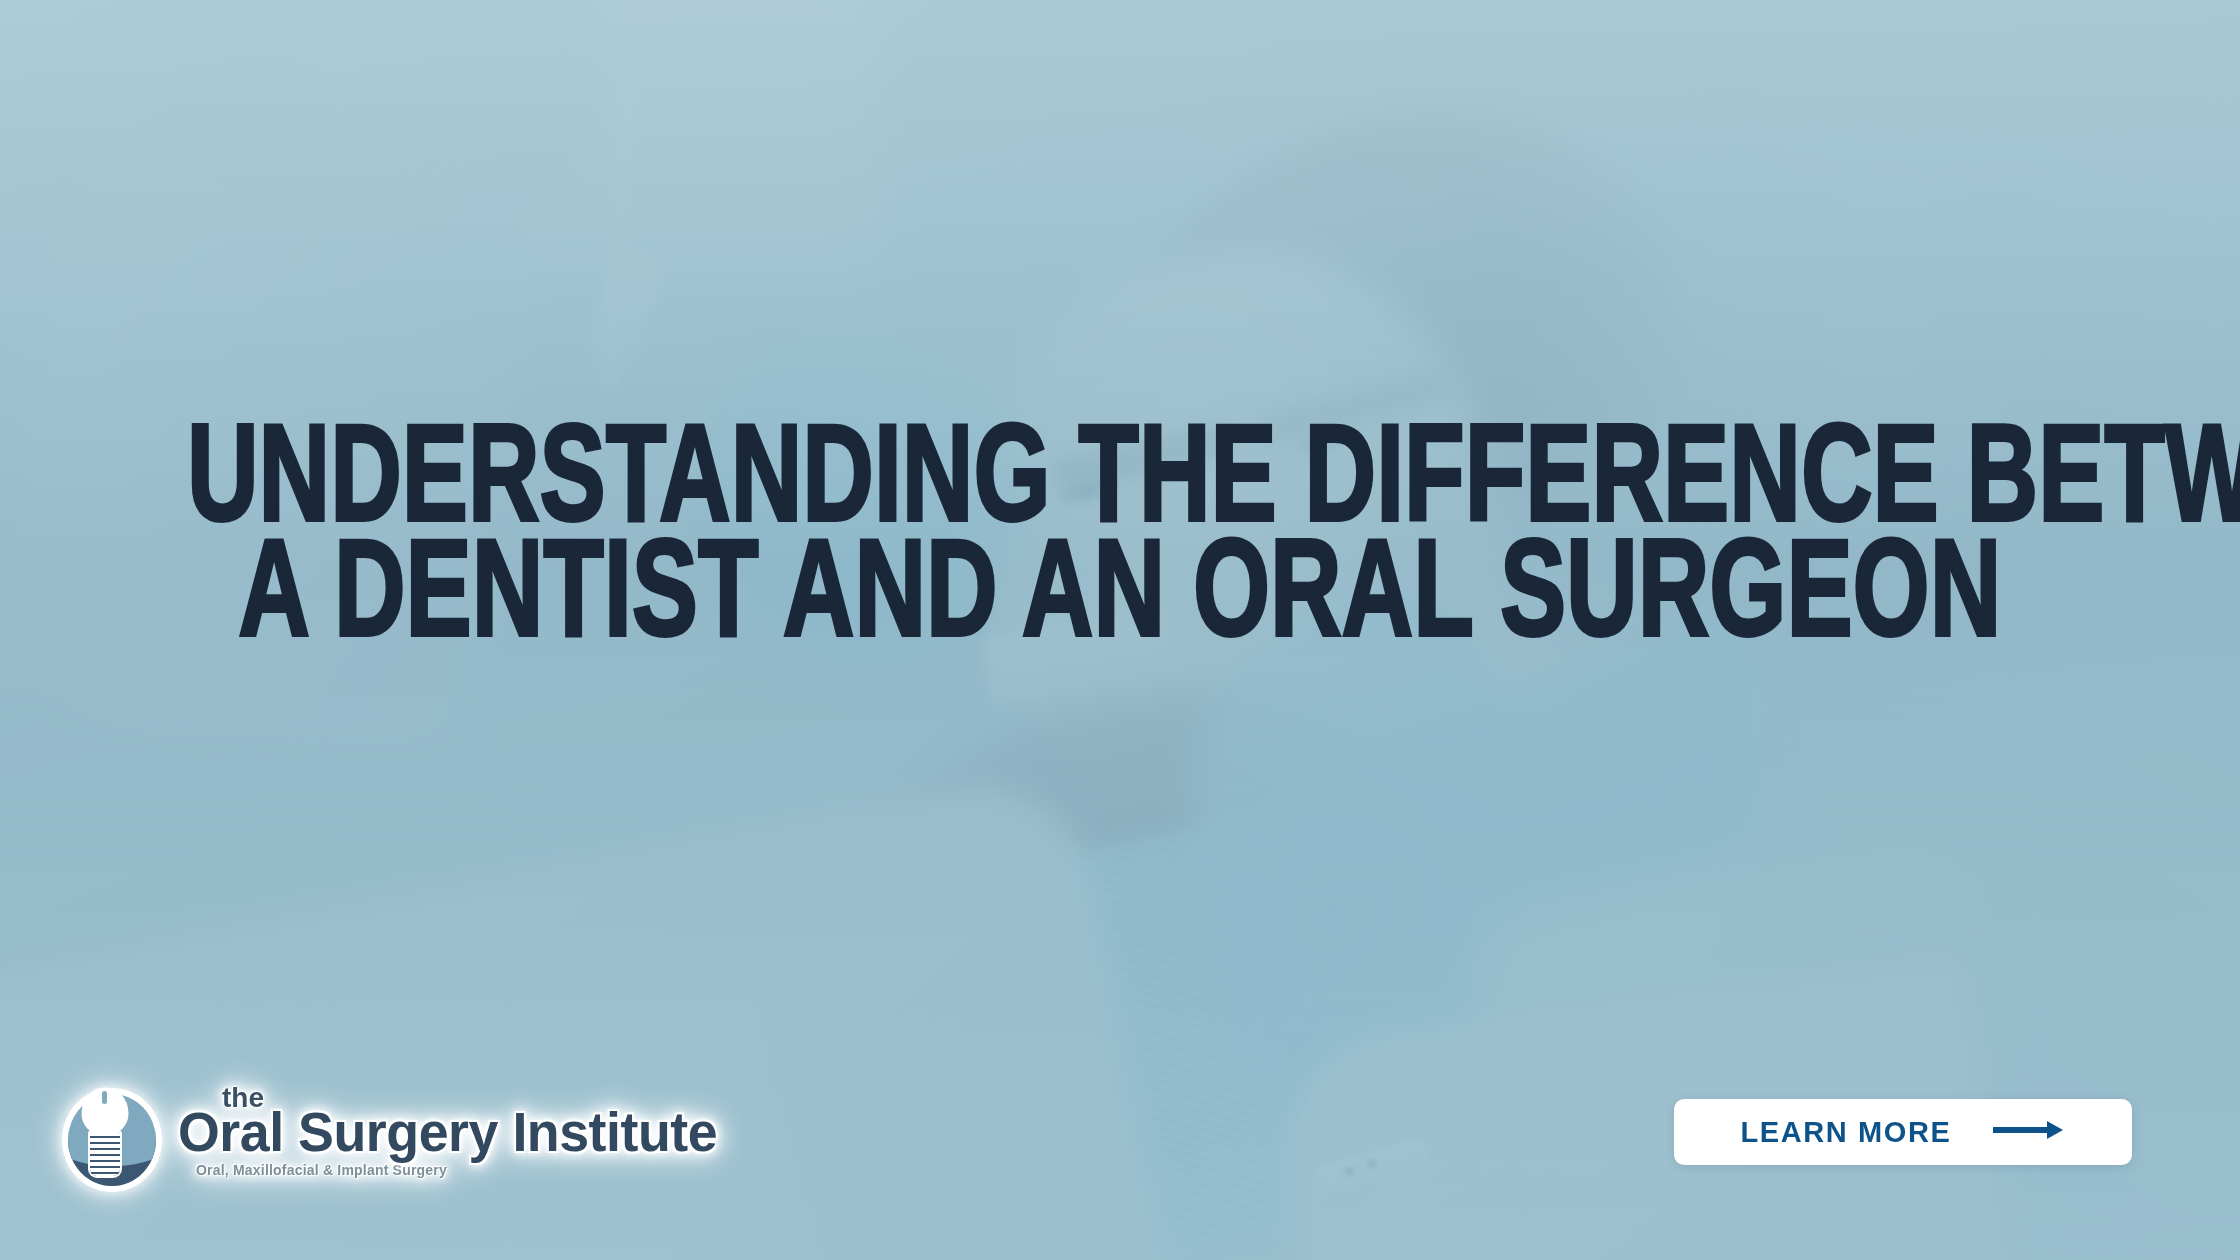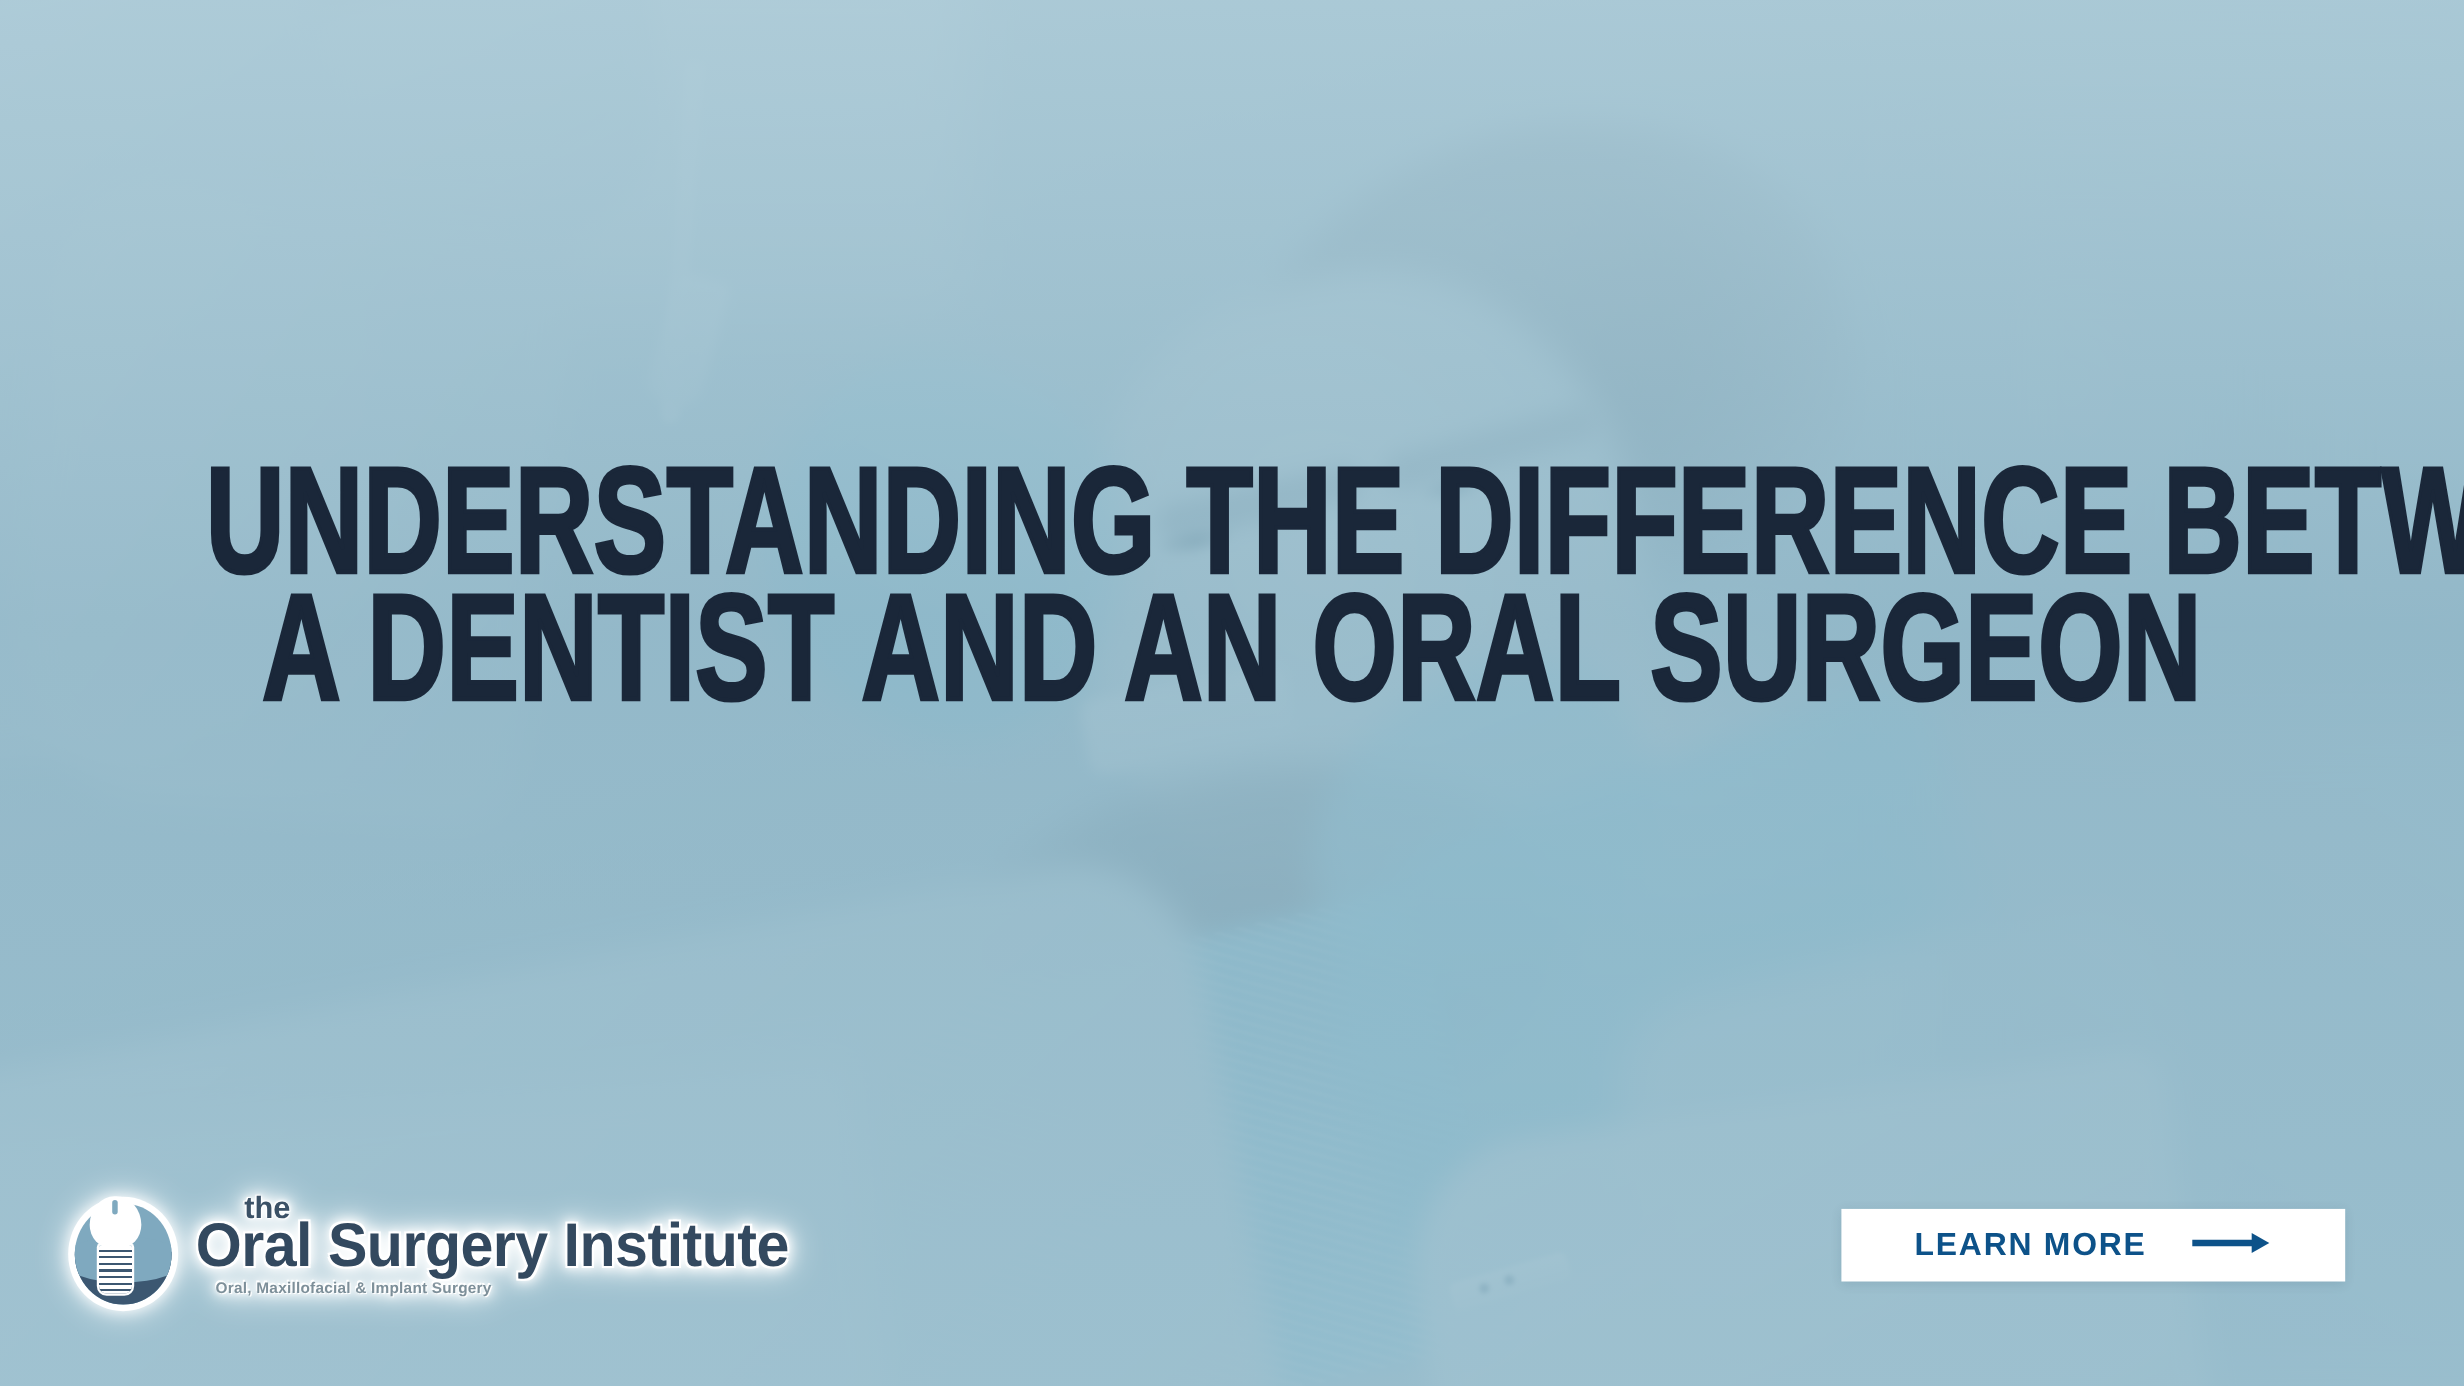--- a/index.html
+++ b/index.html
@@ -311,21 +311,21 @@
   .mark-screw{
     position:absolute;left:30px;top:50px;width:30px;height:44px;
     background:repeating-linear-gradient(180deg,#ffffff 0 4px,#3c5771 4px 6px);
     border-radius:2px 2px 7px 7px;
     box-shadow:0 0 0 2px #ffffff;
   }
 
   
   .cta{
     position:absolute;left:1674px;top:1099px;width:458px;height:66px;
-    background:#ffffff;border-radius:0;
+    background:#ffffff;border-radius:10px;
     display:flex;align-items:center;justify-content:center;gap:40px;
     box-shadow:0 2px 10px rgba(20,50,70,.12);
     cursor:pointer;
   }
   .cta-label{
     font-family:"Liberation Sans","DejaVu Sans",sans-serif;
     font-weight:700;font-size:29px;letter-spacing:1.6px;
     color:#0d5289;white-space:nowrap;
   }
   .cta-arrow{display:block;flex:0 0 auto;}

